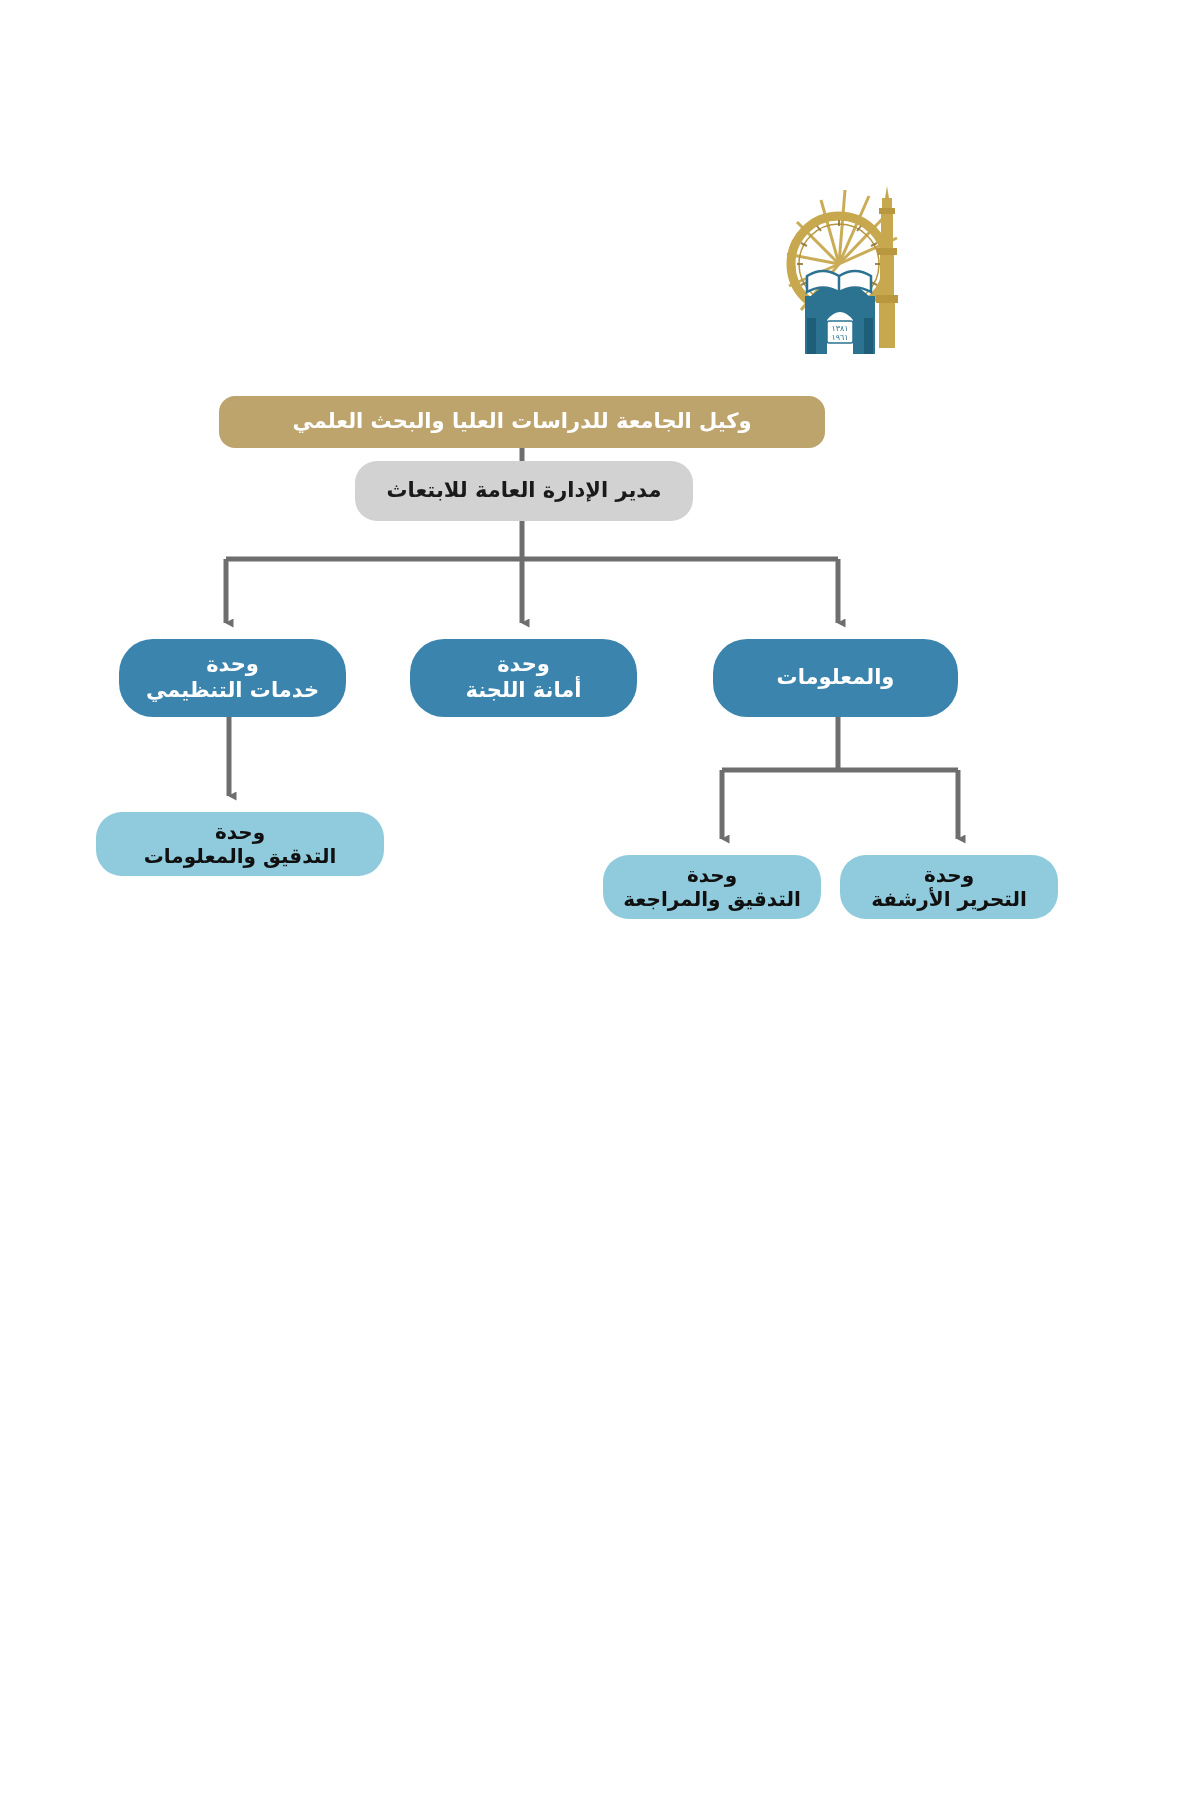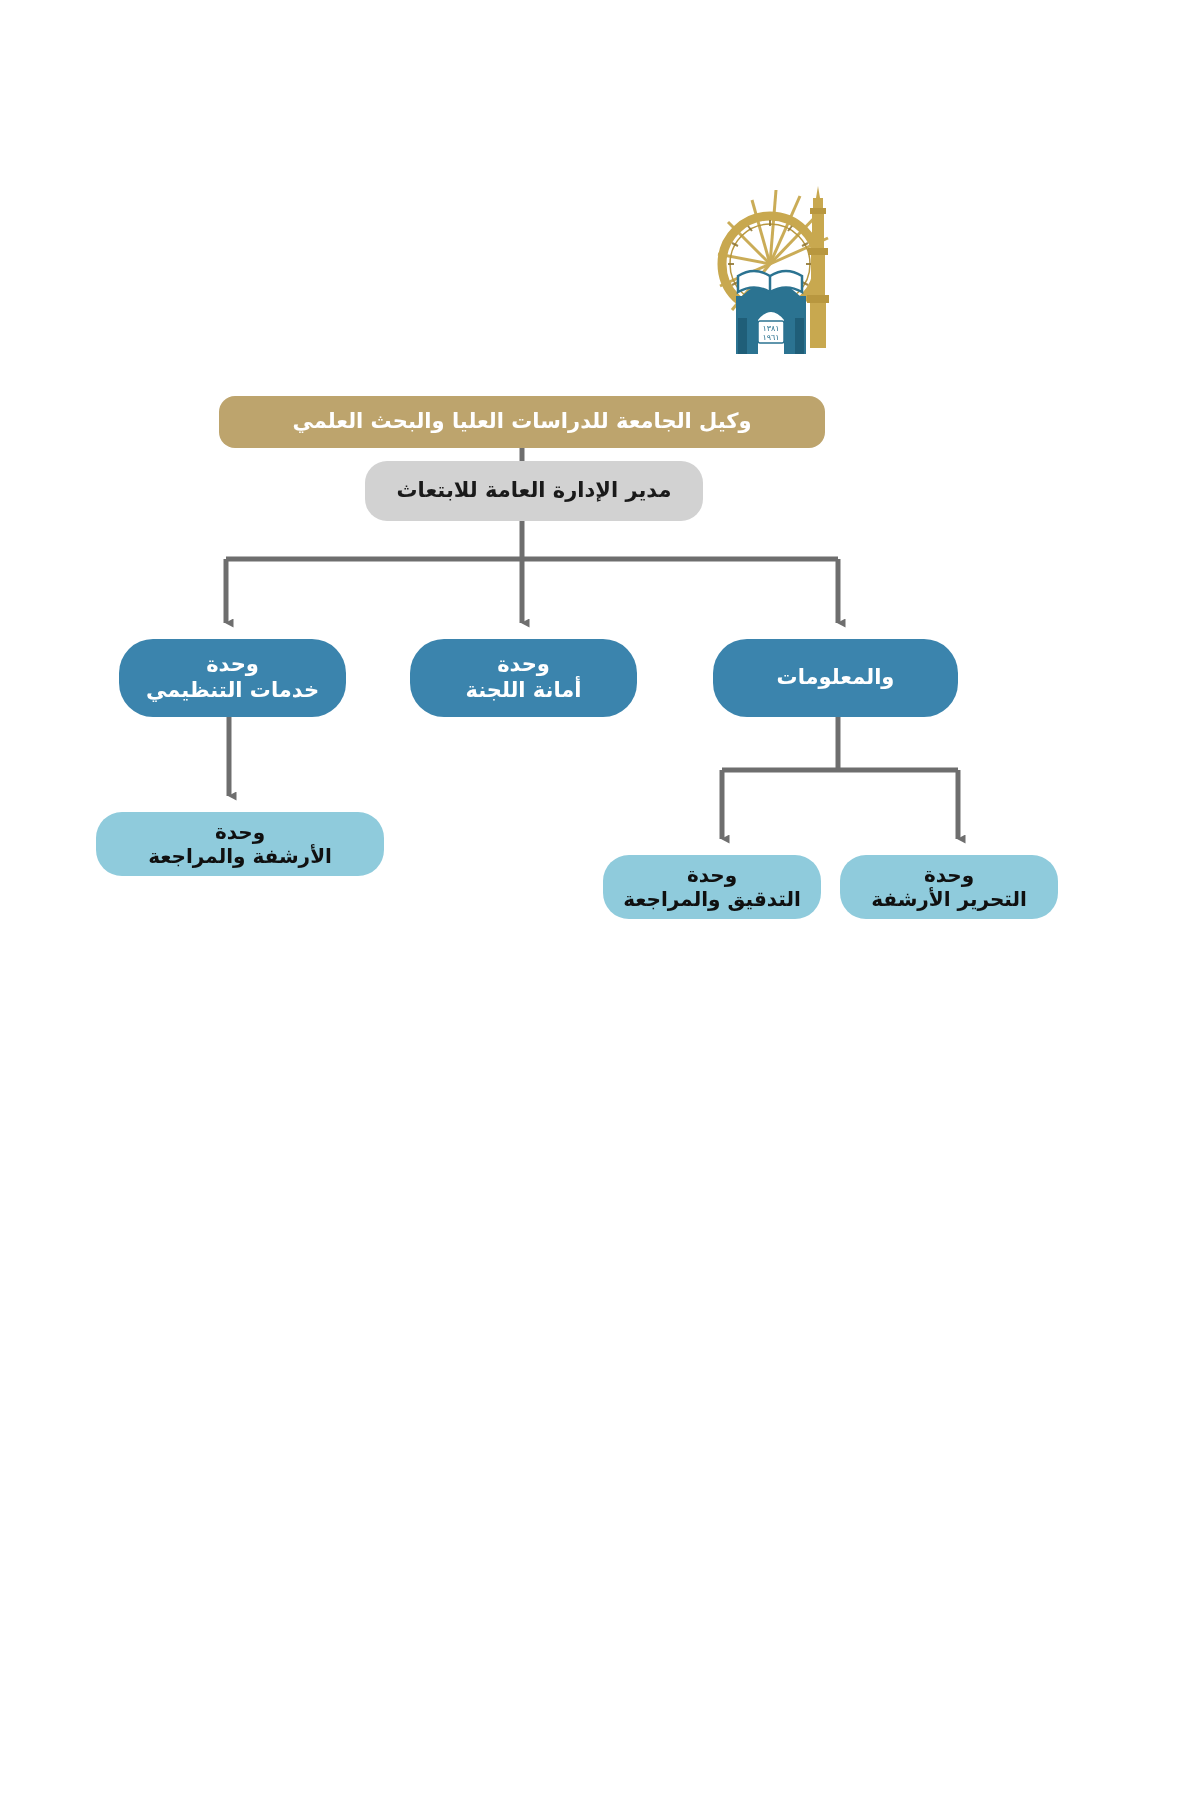--- a/index.html
+++ b/index.html
@@ -44,21 +44,21 @@
     line-height: 1.30;
     letter-spacing: -0.5px;
     white-space: nowrap;
   }
   .title-line-1 { font-size: 38px; }
   .title-line-2 { font-size: 33px; }
 
   
   .logo {
     position: absolute;
-    left: 708px;
+    left: 777px;
     top: 78px;
     width: 160px;
     height: 220px;
   }
   .logo svg { display: block; }
 
   
   .chart {
     position: absolute;
     top: 0;
@@ -101,21 +101,20 @@
 
   .node-director {
     background: #d2d2d2;
     color: #1a1a1a;
     border-radius: 22px;
     font-size: 21px;
     left: 355px;
     top: 461px;
     width: 338px;
     height: 60px;
-    margin-left: 10px;
   }
 
   .node-unit {
     background: #3b84ad;
     color: #ffffff;
     border-radius: 34px;
     font-size: 21px;
     height: 78px;
   }
   .node-unit-1 { left: 119px;  top: 639px; width: 227px; }
@@ -256,21 +255,21 @@
       </span>
     </div>
 
     <div class="node node-unit node-unit-3">
       <span class="ln">والمعلومات</span>
     </div>
 
     <div class="node node-sub node-sub-1">
       <span>
         <span class="ln">وحدة</span>
-        <span class="ln">الأرشفة والمراجعة</span>
+        <span class="ln">التدقيق والمعلومات</span>
       </span>
     </div>
 
     <div class="node node-sub node-sub-2">
       <span>
         <span class="ln">وحدة</span>
         <span class="ln">التدقيق والمراجعة</span>
       </span>
     </div>
 

